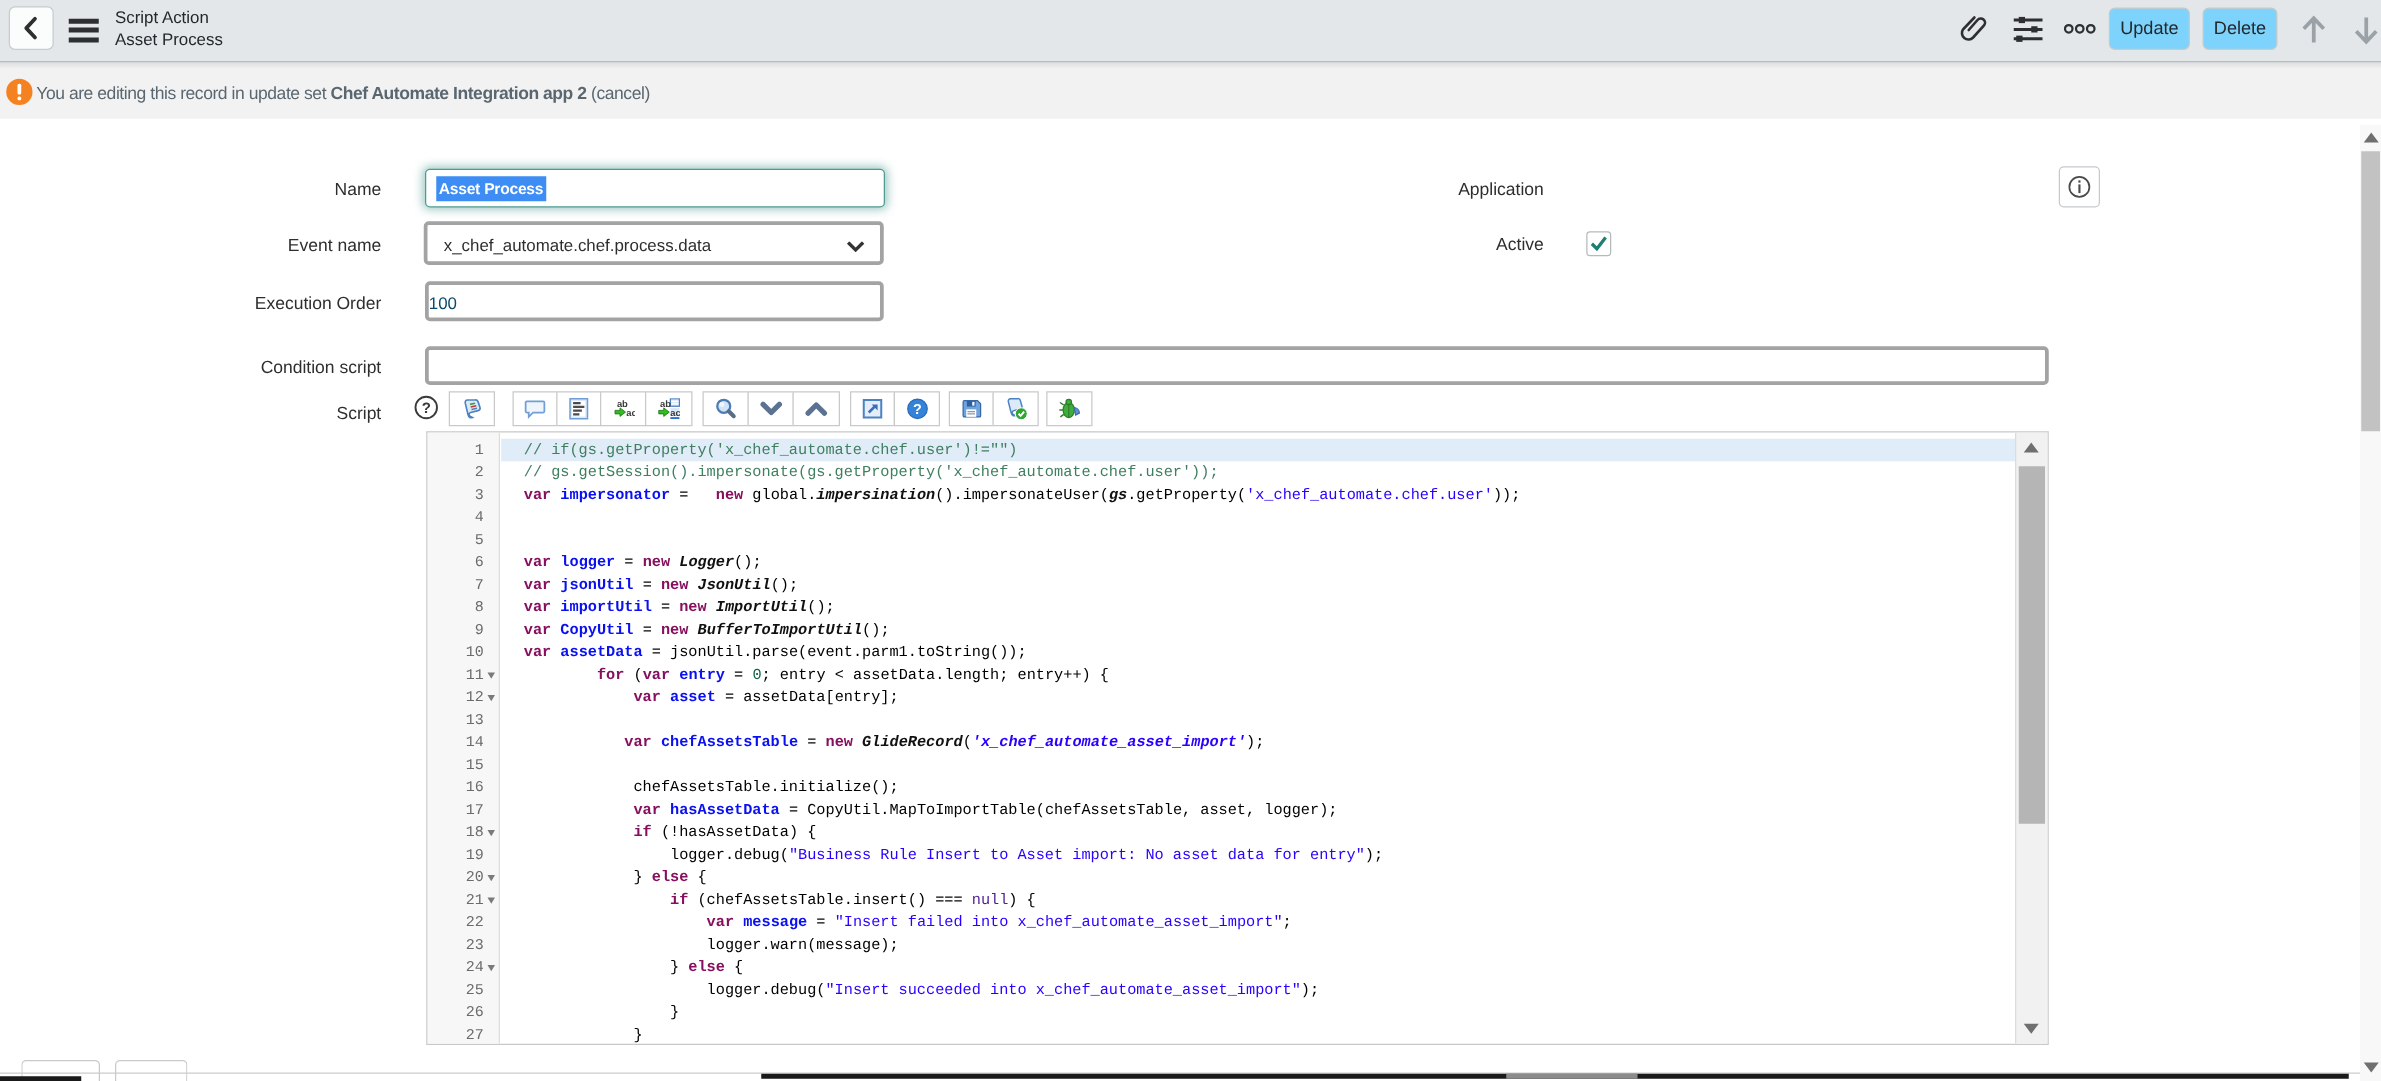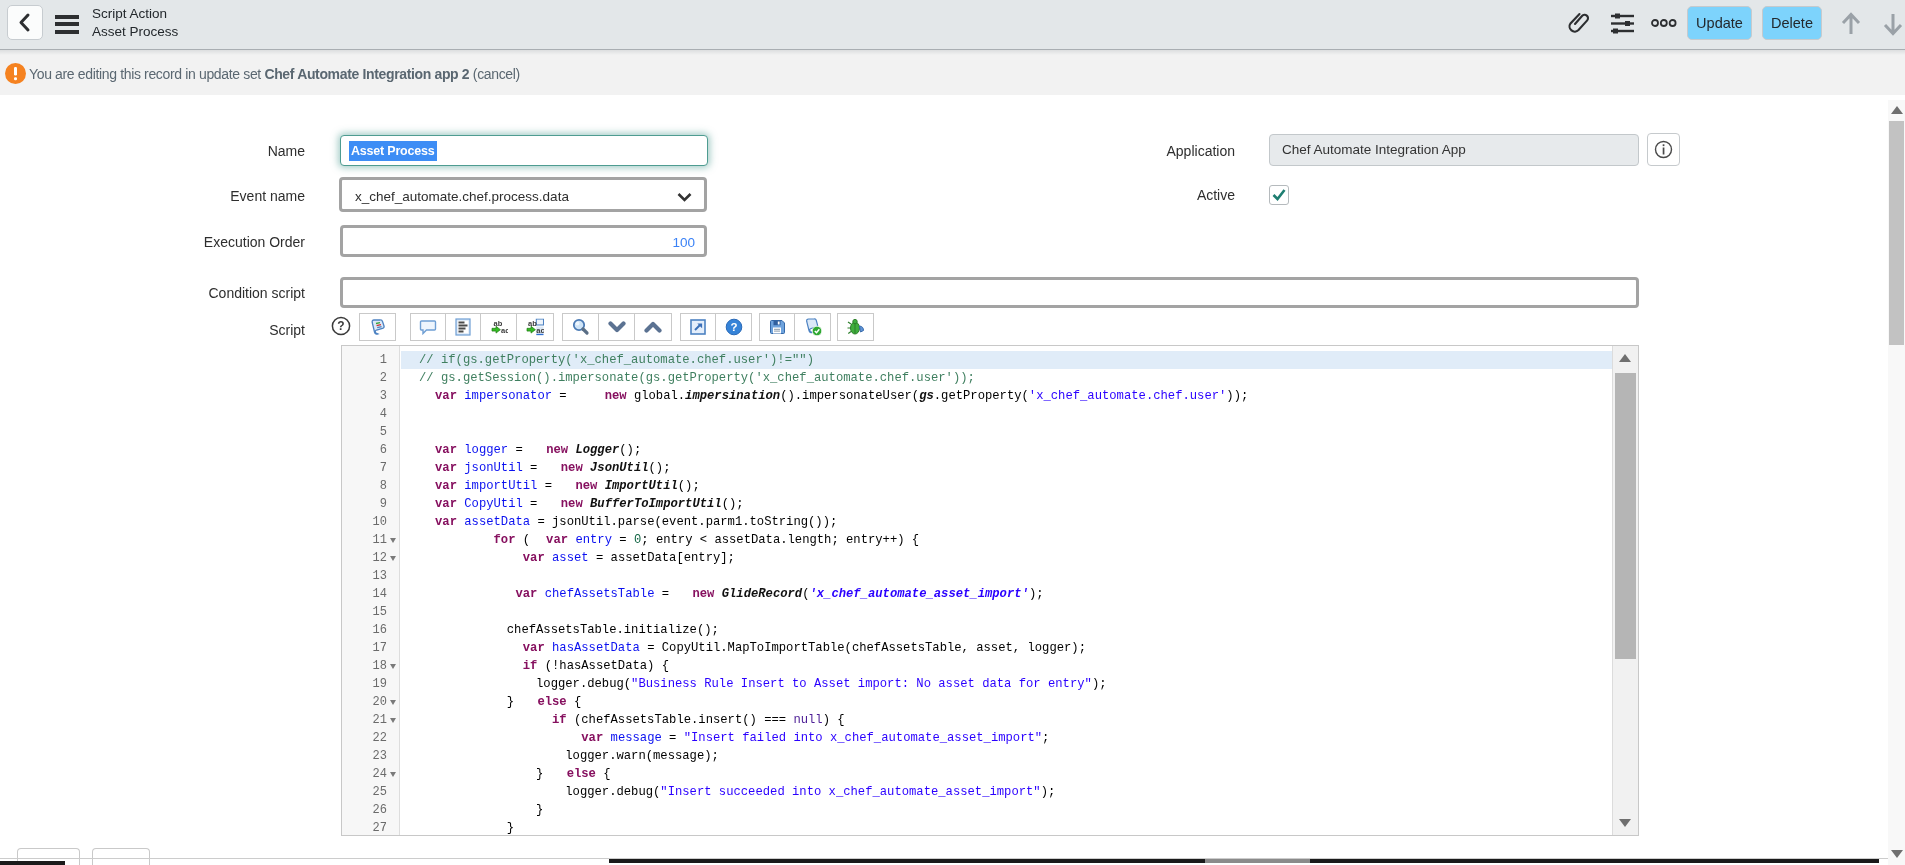--- a/index.html
+++ b/index.html
@@ -35,43 +35,43 @@
 #namesel { position:absolute; left:8px; top:5px; background:#3d8df5; color:#fff;
   font-size:12.5px; font-weight:bold; letter-spacing:-0.2px; height:20px; line-height:20px; padding:0 2px; }
 #appinp { left:1269px; top:134px; width:370px; height:32px; background:#e7eaec;
   border:1px solid #c3c8cb; border-radius:4px; font-size:13.5px; color:#333;
   line-height:30px; padding-left:12px; }
 #infobtn { left:1647px; top:133px; width:33px; height:33px; background:#fff;
   border:1px solid #c6cacd; border-radius:4px; }
 #evsel { left:339px; top:177px; width:368px; height:35px; font-size:13.5px; color:#2e2e2e;
   line-height:33px; padding-left:13px; }
 #chk { left:1269px; top:185px; width:20px; height:20px; border:1px solid #b5babd; border-radius:3px; }
-#exeinp { left:340px; top:225px; width:367px; height:32px; font-size:13.5px; color:#3b82f6;
-  line-height:30px; text-align:right; padding-right:9px; }
+#exeinp { left:340px; top:225px; width:367px; height:32px; font-size:13.5px; color:#0c4a6e;
+  line-height:30px; text-align:left; padding-right:9px; }
 #condinp { left:340px; top:277px; width:1299px; height:31px; }
 
 
 .tbtn { position:absolute; top:313px; height:28px; background:#fff;
   border:1px solid #c9c9c9; }
 .tbtn svg { position:absolute; left:50%; top:50%; transform:translate(-50%,-50%); }
 
 
 #ed { position:absolute; left:341px; top:345px; width:1298px; height:491px;
   border:1px solid #c8c8c8; background:#fff; overflow:hidden; }
 #gutter { position:absolute; left:0; top:0; width:58px; height:489px;
   background:#f7f7f7; border-right:1px solid #ddd; }
 #lnums { position:absolute; left:0; top:5px; width:45px; text-align:right;
   font-family:"Liberation Mono", monospace; font-size:12px; line-height:18px; color:#6b6b6b; }
 #code { position:absolute; left:59px; top:5px; width:1211px;
   font-family:"Liberation Mono", monospace; font-size:12.2px; line-height:18px; color:#000; }
 #code div { height:18px; padding-left:18px; white-space:pre; }
 #code .hl { background:#e0ecf8; }
-.k { color:#86105f; font-weight:bold;margin-left:16px; }
+.k { color:#86105f; font-weight:bold; }
 .c { color:#3F7F5F; }
-.d { color:#0a10f0; }
+.d { color:#0a10f0;font-weight:bold; }
 .s { color:#2A00FF; }
 .g { font-weight:bold; font-style:italic; color:#111; }
 .si { color:#2A00FF; font-weight:bold; font-style:italic; }
 .n { color:#116644; }
 .a { color:#4c1d95; }
 .fold { position:absolute; left:48px; width:0; height:0;
   border-left:3.5px solid transparent; border-right:3.5px solid transparent;
   border-top:5px solid #7a7a7a; }
 
 
@@ -140,21 +140,20 @@
   <div class="lbl" style="left:105px; top:188px;">Event name</div>
   <div class="lbl" style="left:105px; top:234px;">Execution Order</div>
   <div class="lbl" style="left:105px; top:285px;">Condition script</div>
   <div class="lbl" style="left:105px; top:322px;">Script</div>
   <div class="lbl" style="left:1035px; top:143px;">Application</div>
   <div class="lbl" style="left:1035px; top:187px;">Active</div>
 
   <div class="inp" id="nameinp">
       <div id="namesel">Asset Process</div>
     </div>
-  <div class="abs" id="appinp">Chef Automate Integration App</div>
   <div class="inp" id="infobtn"><svg width="31" height="31" viewBox="0 0 31 31">
         <circle cx="15.5" cy="15.5" r="8" fill="none" stroke="#4a4a4a" stroke-width="1.4"></circle>
         <rect x="14.7" y="13.5" width="1.7" height="7" fill="#4a4a4a"></rect>
         <rect x="14.7" y="10.3" width="1.7" height="1.8" fill="#4a4a4a"></rect>
       </svg></div>
   <div class="inp" id="evsel">x_chef_automate.chef.process.data
     <svg class="abs" style="right:12px; top:13px;" width="15" height="9" viewBox="0 0 15 9">
         <path d="M1.5 1 L7.5 7 L13.5 1" stroke="#333" stroke-width="2.6" fill="none"></path>
       </svg>
   </div>

